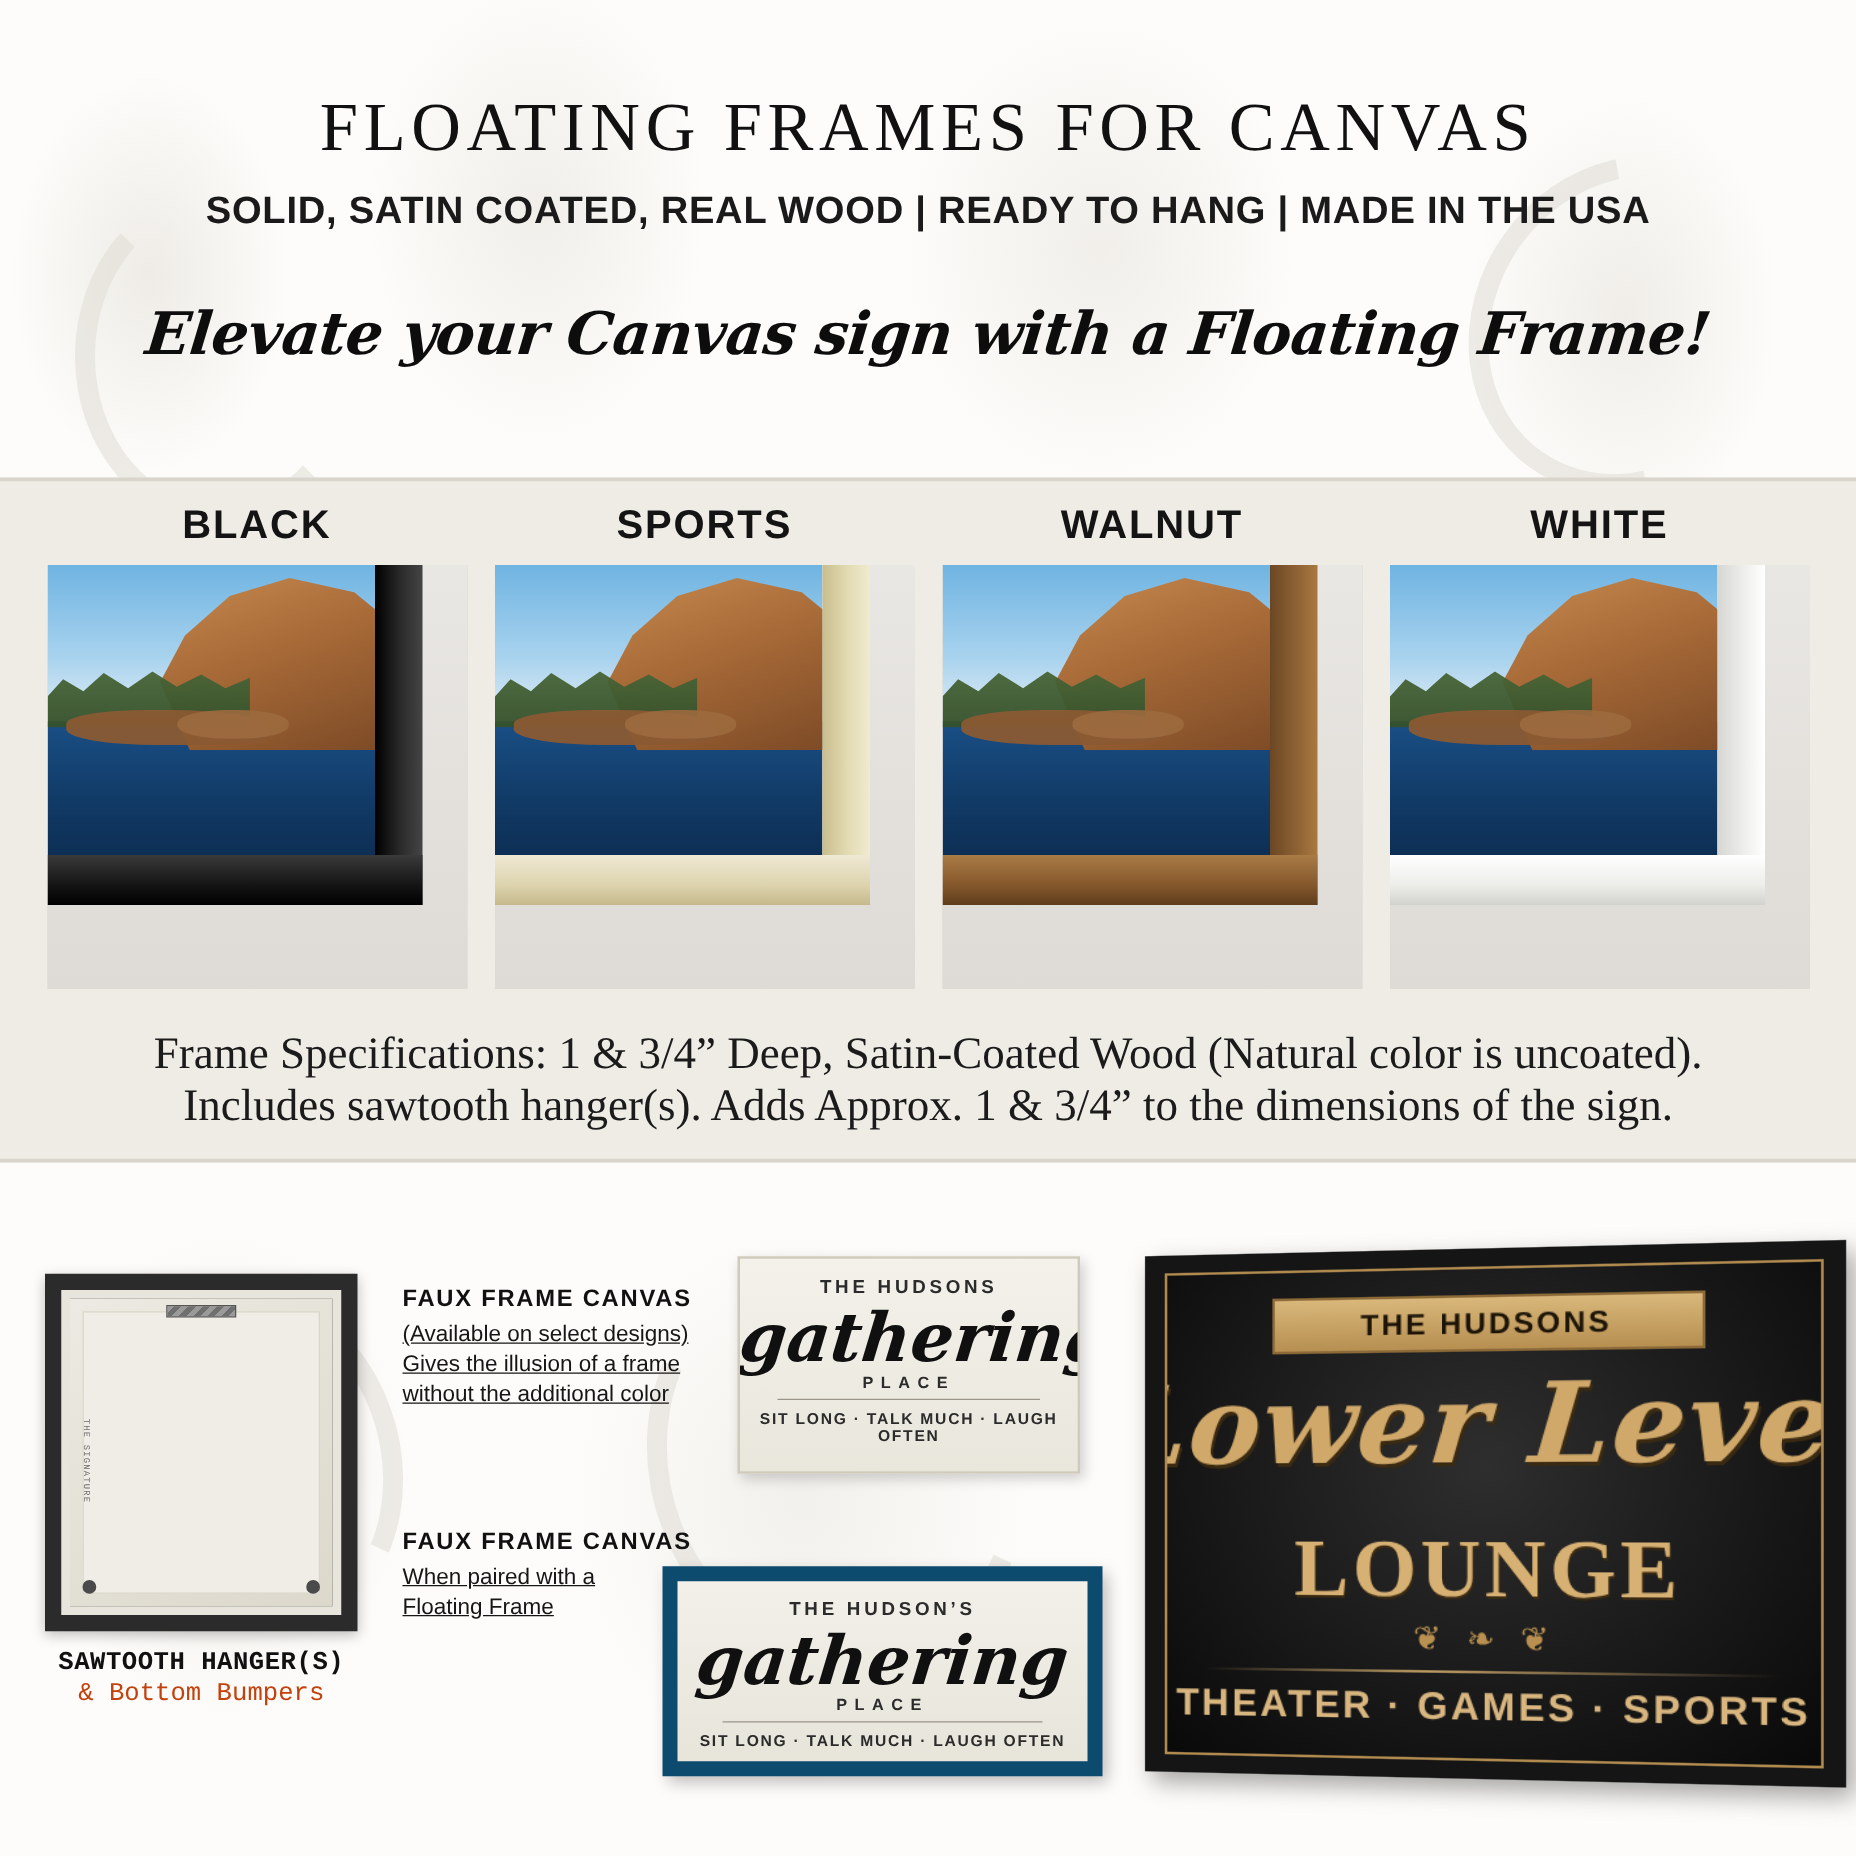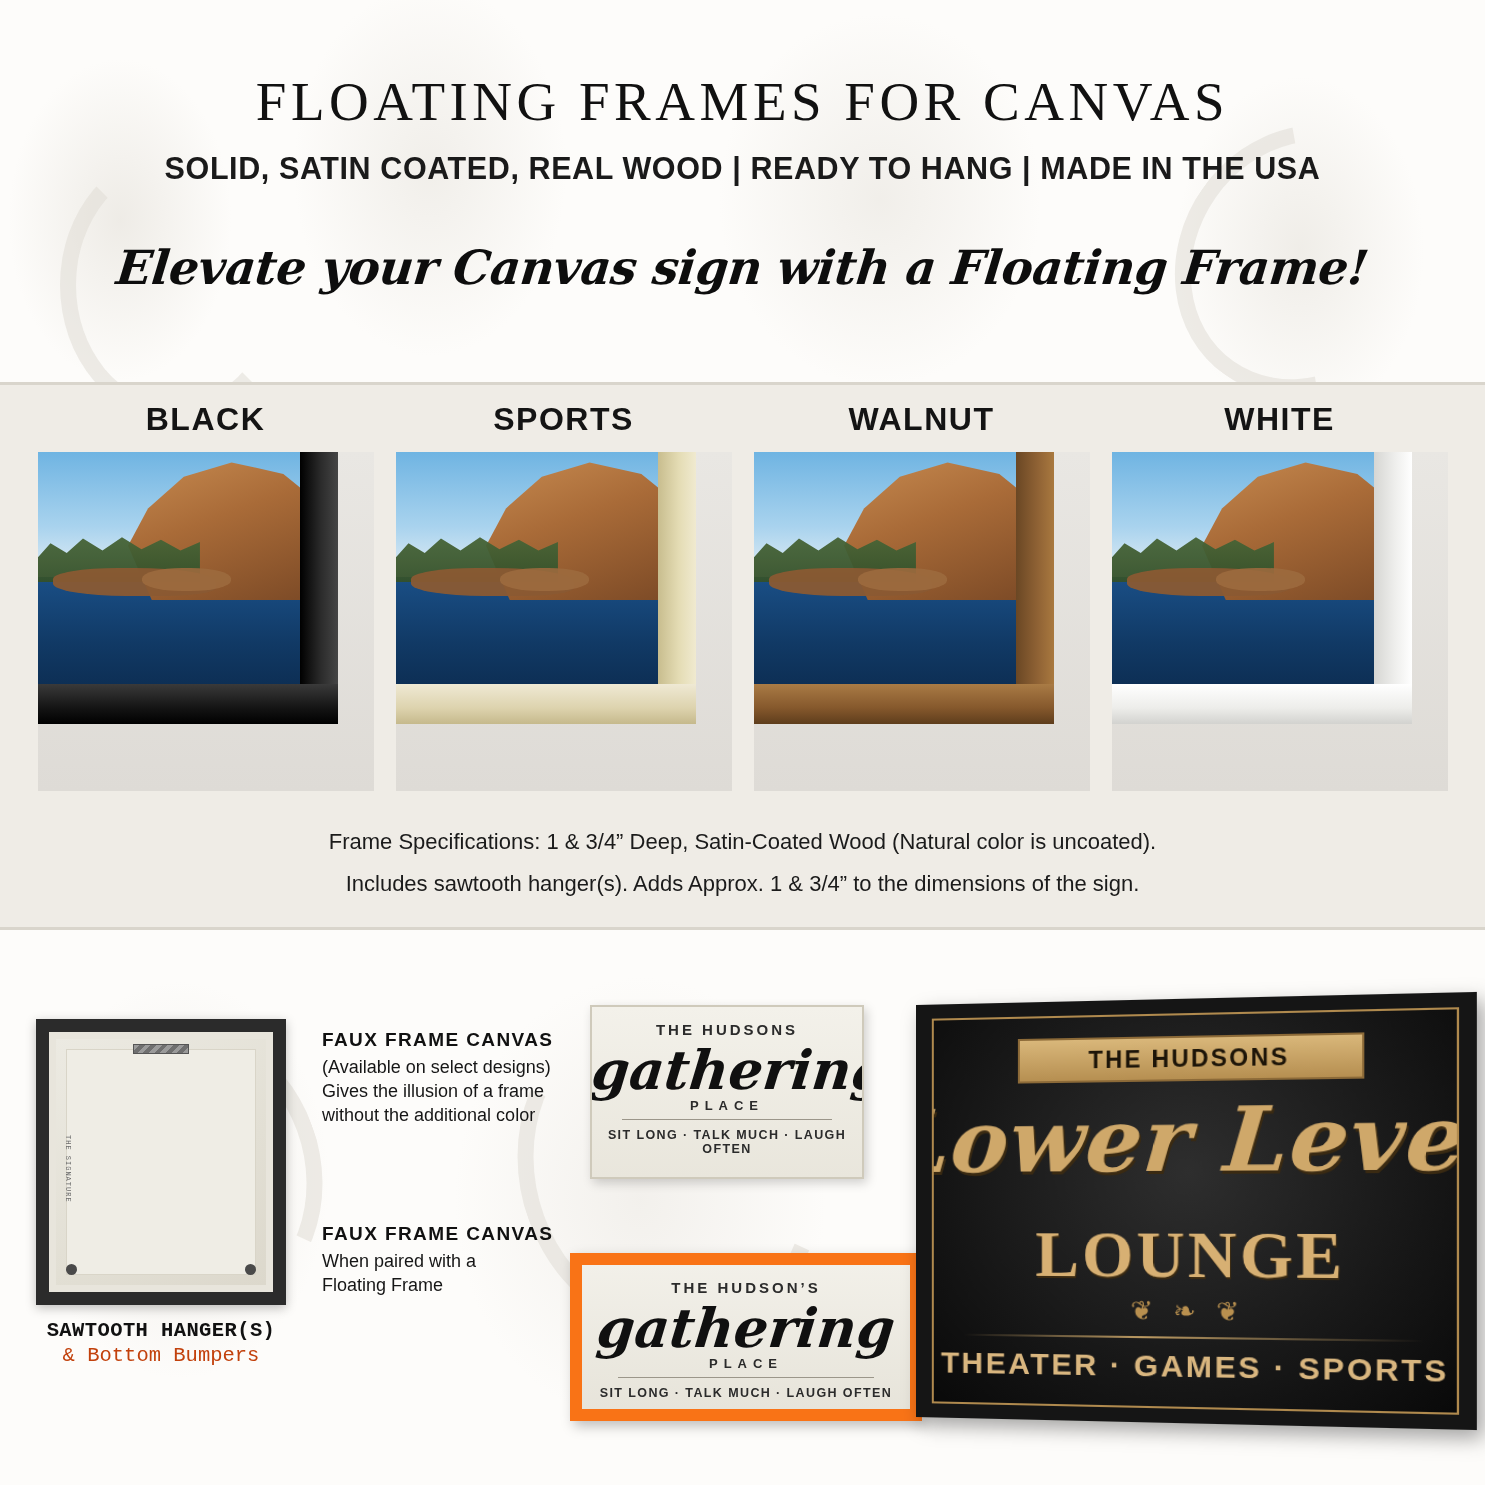--- a/index.html
+++ b/index.html
@@ -135,23 +135,24 @@
   .fc-bottom {
     position: absolute; left: 0; bottom: 0; width: 300px; height: 40px;
   }
 
   
   .specs {
     position: absolute;
     left: 0; top: 820px;
     width: 1485px;
     text-align: center;
-    font-size: 22px;
+    font-size: 36px;
     line-height: 42px;
     color: #1b1b1b;
+    font-family: Liberation Serif, serif;
   }
 
   
   .lower { position: absolute; left: 0; top: 935px; width: 1485px; height: 550px; }
 
   .hanger-wrap { position: absolute; left: 36px; top: 84px; width: 250px; font-family: Liberation Mono, monospace; }
   .hanger-frame {
     width: 250px; height: 286px;
     background: #2b2b2b;
     padding: 13px;
@@ -182,38 +183,37 @@
   }
   .hanger-caption {
     margin-top: 14px;
     text-align: center;
   }
   .hanger-caption .l1 { font-size: 20.5px; font-weight: 700; letter-spacing: .4px; color:#111; }
   .hanger-caption .l2 { font-size: 20.5px; color:#c2410c; margin-top: 2px; }
 
   .faux-block { position: absolute; width: 256px; }
   .faux-title { font-size: 19px; font-weight: 700; letter-spacing: 1.4px; color:#111; margin-bottom: 4px; }
-  .faux-line { font-size: 18px; line-height: 24px; color:#161616; }
+  .faux-line { font-size: 18px; line-height: 24px; color:#161616;text-decoration:underline; }
 
   
   .sign-faux {
     position: absolute;
     width: 274px; height: 174px;
     background: linear-gradient(180deg,#f3f1ea 0%, #e9e6dc 100%);
     border: 2px solid #cfcabb;
     box-shadow: 3px 4px 10px rgba(0,0,0,.18);
     overflow: hidden;
   }
   .sign-framed {
     position: absolute;
     width: 352px; height: 168px;
-    background: #f97316;
+    background: #0c4a6e;
     padding: 12px;
     box-shadow: 4px 5px 12px rgba(0,0,0,.25);
-    margin-left: 40px;
   }
   .sign-framed-inner {
     width: 100%; height: 100%;
     background: linear-gradient(180deg,#f2f0e9 0%, #e7e4da 100%);
     position: relative; overflow: hidden;
   }
   .sg-top {
     text-align: center;
     font-size: 15px; letter-spacing: 3px; color: #2b2b2b;
     font-weight: 700;

